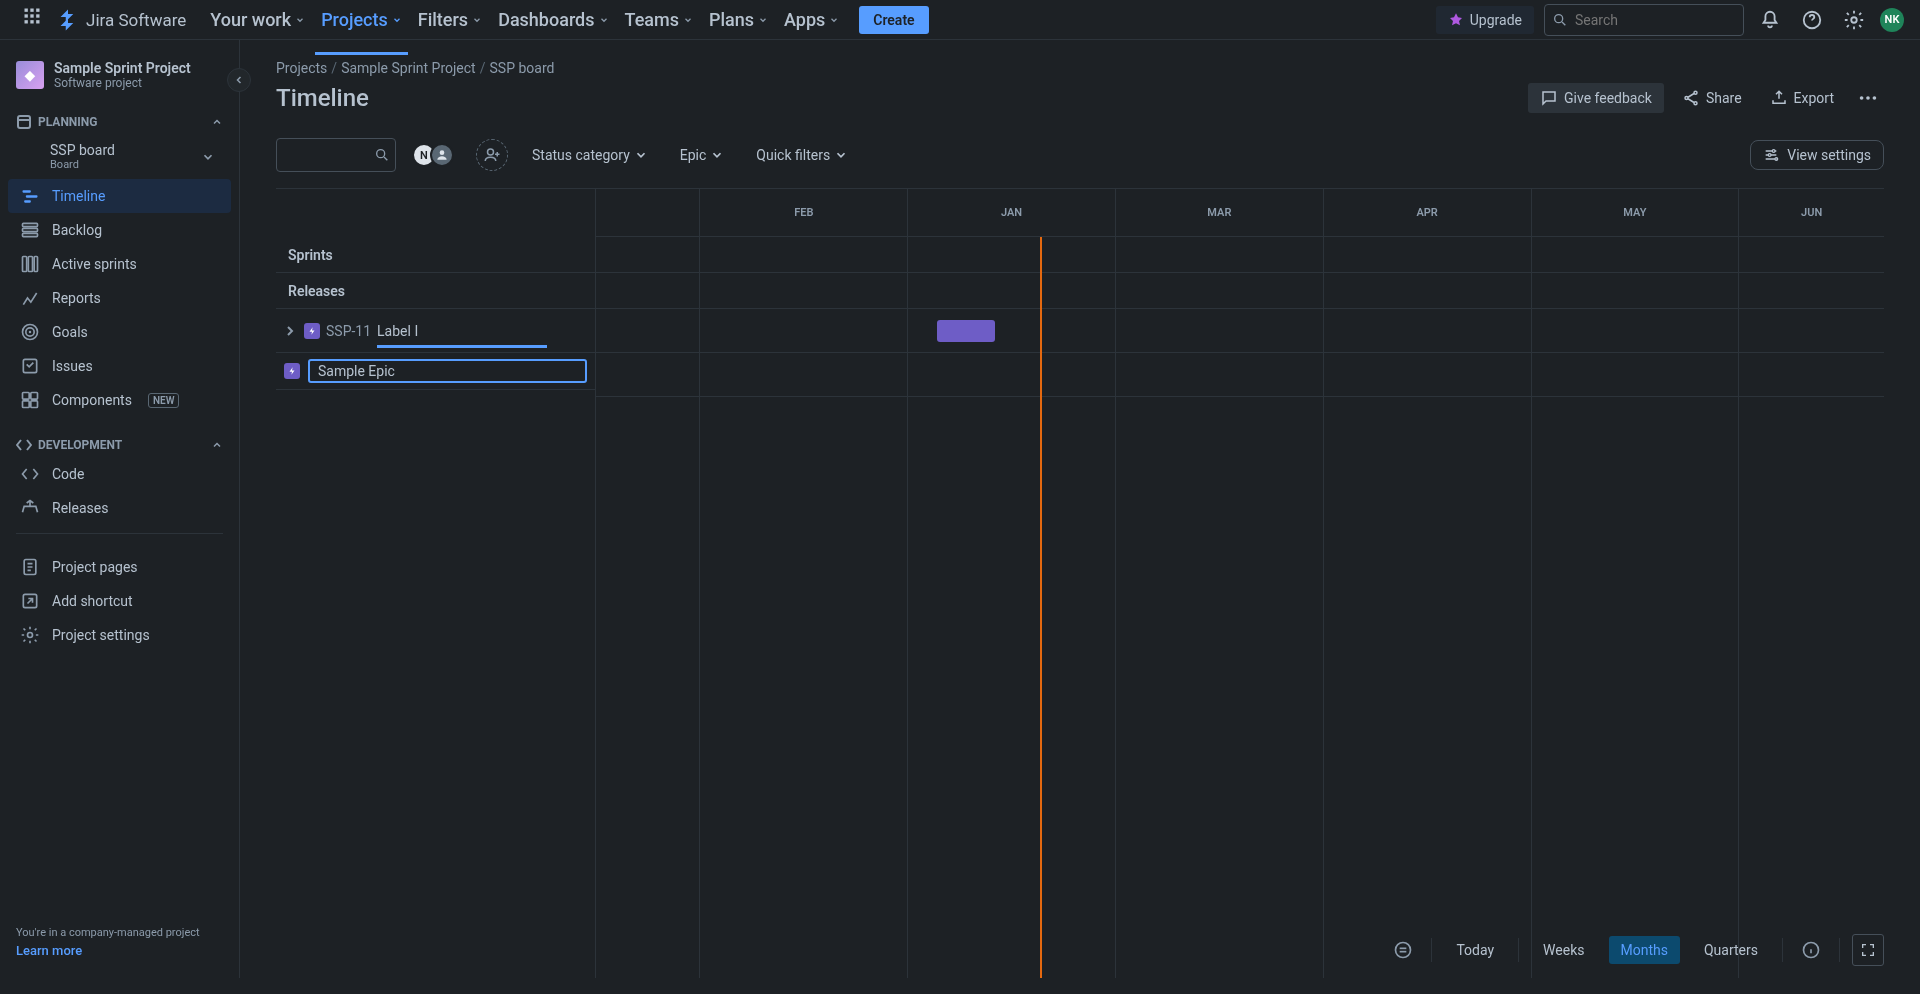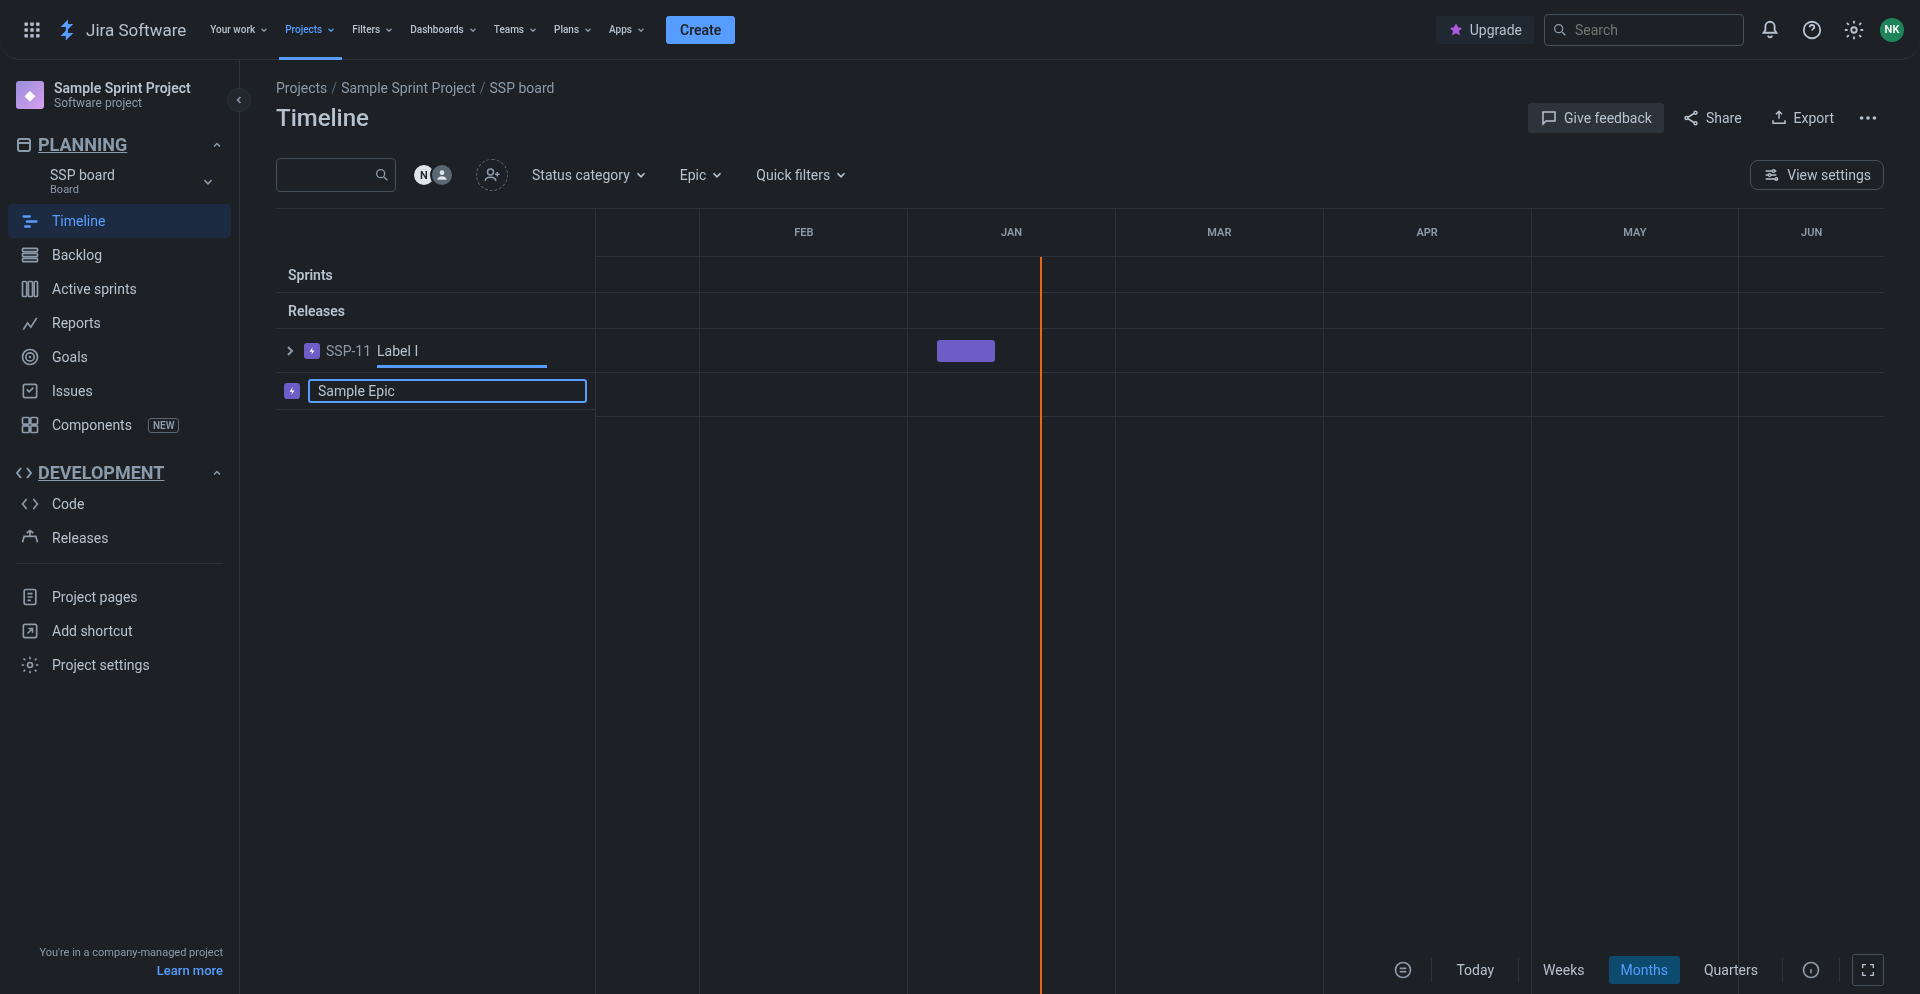--- a/index.html
+++ b/index.html
@@ -10,26 +10,24 @@
     }
     body {
       width: 1920px;
       height: 994px;
       background: #1d2125;
       color: #b6c2cf;
       overflow: hidden;
     }
     
     .topnav {
-      height: 60px;
-      display: flex;
-      align-items: center;
+      height: 40px;
+      display: flex;
       padding: 0 16px;
       border-bottom: 1px solid #2c333a;
-      border-radius: 20px;
     }
     .appswitcher {
       width: 32px; height: 32px;
       display: flex; align-items: center; justify-content: center;
       margin-right: 8px;
       border-radius: 3px;
       cursor: pointer;
     }
     .appswitcher svg { width: 20px; height: 20px; }
     .logo {
@@ -38,21 +36,21 @@
       margin-right: 16px;
       color: #b6c2cf;
       font-size: 17px;
     }
     .logo svg { width: 24px; height: 24px; margin-right: 6px; }
     .topnav-menu { display: flex; align-items: center; }
     .topnav-menu .nav-item {
       display: flex;
       align-items: center;
       padding: 6px 8px;
-      font-size: 10px;
+      font-size: 18px;
       font-weight: 500;
       color: #b6c2cf;
       cursor: pointer;
       border-radius: 3px;
     }
     .topnav-menu .caret {
       width: 10px; height: 10px;
       margin-left: 4px;
     }
     .btn-create {
@@ -168,25 +166,24 @@
     .project-head .sub { font-size: 12px; color: #8c9bab; }
     .side-section {
       margin-top: 8px;
       padding: 0 8px;
     }
     .side-heading {
       display: flex;
       align-items: center;
       gap: 6px;
       padding: 4px 8px;
-      font-size: 18px;
+      font-size: 12px;
       font-weight: 700;
       color: #8c9bab;
       cursor: pointer;
-      text-decoration: underline;
     }
     .side-heading svg.leading { width: 16px; height: 16px; }
     .side-heading svg.caret { width: 12px; height: 12px; margin-left:auto; color:#8c9bab;}
     .side-item {
       display: flex;
       align-items: center;
       gap: 12px;
       padding: 7px 12px;
       font-size: 14px;
       color: #b6c2cf;
@@ -215,21 +212,21 @@
       border-radius:3px;
       padding:1px 4px;
       font-size:10px;
       color:#8c9bab;
       font-weight:600;
     }
     .side-divider { height:1px; background:#2c333a; margin:8px 16px; }
     .side-footer {
       margin-top:auto;
       padding:8px 16px;
-      text-align:right;
+      text-align:left;
     }
     .side-footer .small {font-size:11px;color:#8c9bab;}
     .side-footer .link {font-size:13px;color:#579dff;font-weight:500;cursor:pointer;margin-top:4px;}
 
     
     .main {
       flex:1;
       display:flex;
       flex-direction:column;
       position:relative;

